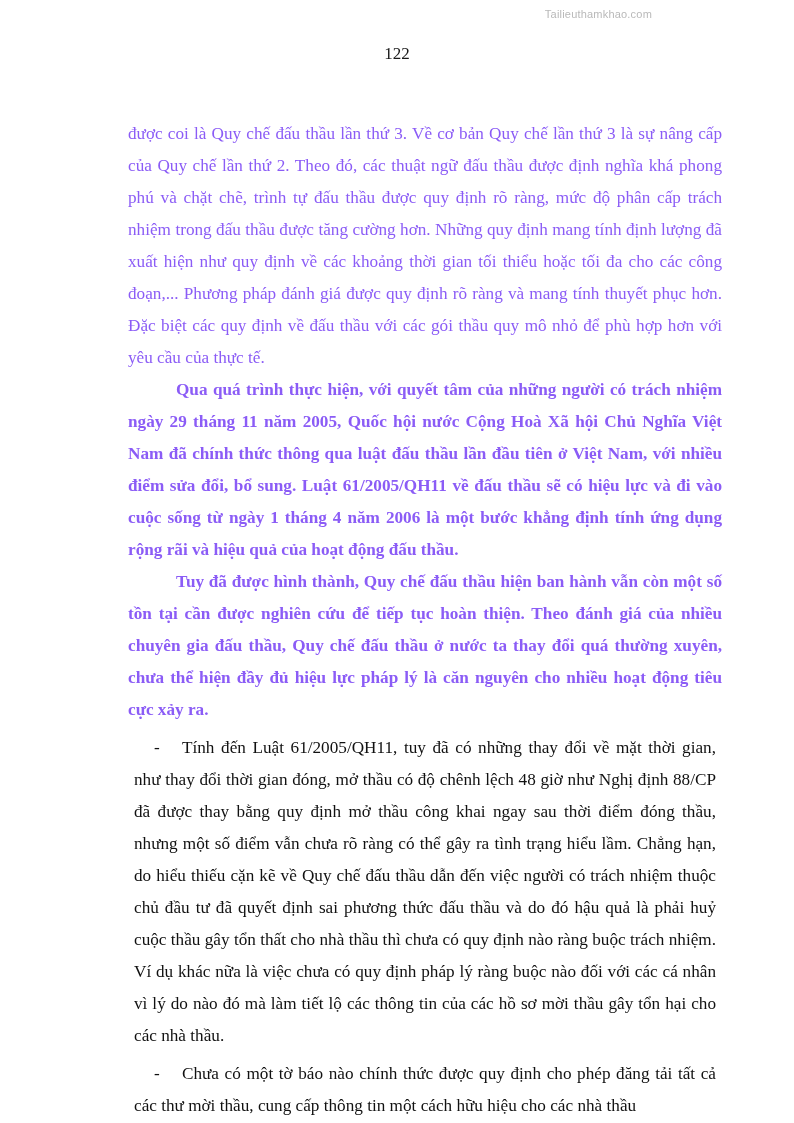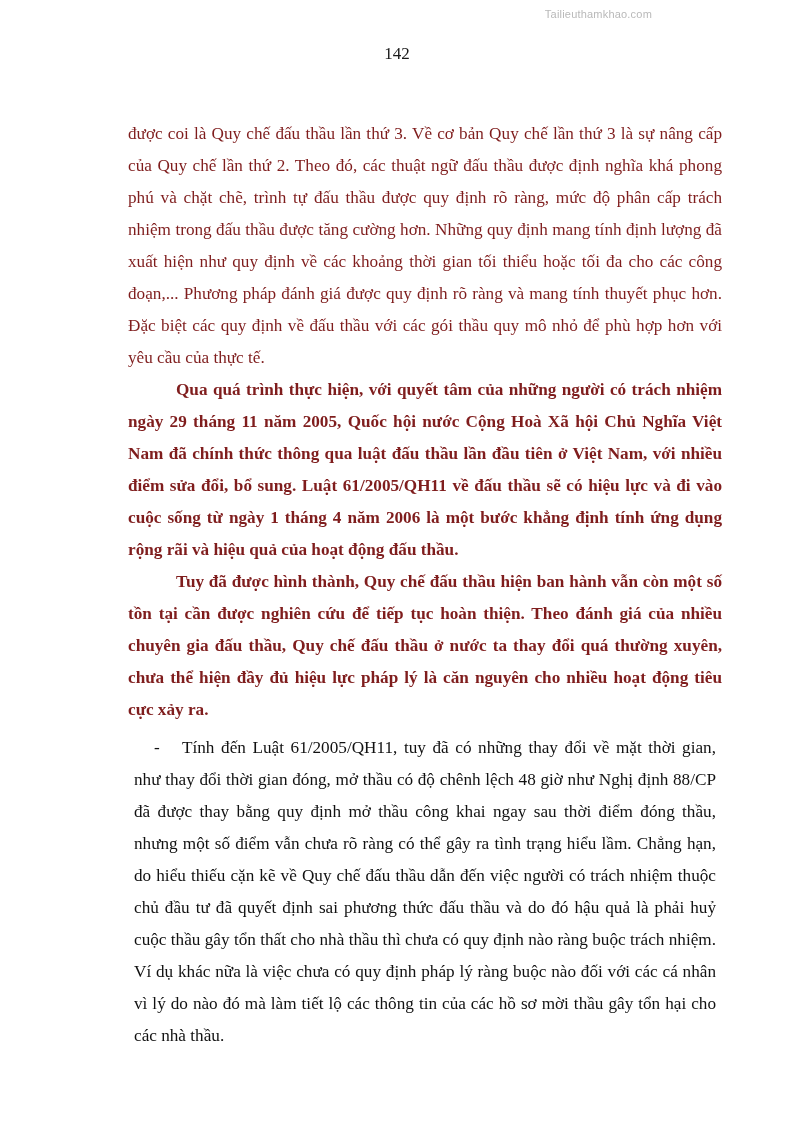--- a/index.html
+++ b/index.html
@@ -47,21 +47,21 @@
     top: 118px;
     left: 128px;
     width: 594px;
   }
   p.para {
     margin: 0;
     font-size: 17.2px;
     line-height: 32px;
     text-align: justify;
     text-justify: inter-word;
-    color: #7f1d1d;
+    color: #8b5cf6;
     text-indent: 0;
   }
   p.para.indent {
     text-indent: 48px;
     font-weight: bold;
   }
   
   .hanging {
     font-size: 17.2px;
     line-height: 32px;
@@ -79,27 +79,28 @@
     box-sizing: border-box;
   }
 </style>
 </head>
 <body>
 
 <div class="page">
 
   <div class="watermark">Tailieuthamkhao.com</div>
 
-  <div class="page-number">142</div>
+  <div class="page-number">122</div>
 
   <div class="content">
 
     <p class="para">được coi là Quy chế đấu thầu lần thứ 3. Về cơ bản Quy chế lần thứ 3 là sự nâng cấp của Quy chế lần thứ 2. Theo đó, các thuật ngữ đấu thầu được định nghĩa khá phong phú và chặt chẽ, trình tự đấu thầu được quy định rõ ràng, mức độ phân cấp trách nhiệm trong đấu thầu được tăng cường hơn. Những quy định mang tính định lượng đã xuất hiện như quy định về các khoảng thời gian tối thiểu hoặc tối đa cho các công đoạn,... Phương pháp đánh giá được quy định rõ ràng và mang tính thuyết phục hơn. Đặc biệt các quy định về đấu thầu với các gói thầu quy mô nhỏ để phù hợp hơn với yêu cầu của thực tế.</p>
 
     <p class="para indent">Qua quá trình thực hiện, với quyết tâm của những người có trách nhiệm ngày 29 tháng 11 năm 2005, Quốc hội nước Cộng Hoà Xã hội Chủ Nghĩa Việt Nam đã chính thức thông qua luật đấu thầu lần đầu tiên ở Việt Nam, với nhiều điểm sửa đổi, bổ sung. Luật 61/2005/QH11 về đấu thầu sẽ có hiệu lực và đi vào cuộc sống từ ngày 1 tháng 4 năm 2006 là một bước khẳng định tính ứng dụng rộng rãi và hiệu quả của hoạt động đấu thầu.</p>
 
     <p class="para indent">Tuy đã được hình thành, Quy chế đấu thầu hiện ban hành vẫn còn một số tồn tại cần được nghiên cứu để tiếp tục hoàn thiện. Theo đánh giá của nhiều chuyên gia đấu thầu, Quy chế đấu thầu ở nước ta thay đổi quá thường xuyên, chưa thể hiện đầy đủ hiệu lực pháp lý là căn nguyên cho nhiều hoạt động tiêu cực xảy ra.</p>
 
     <p class="hanging"><span class="lead">-</span><span>Tính đến Luật 61/2005/QH11, tuy đã có những thay đổi về mặt thời gian, như thay đổi thời gian đóng, mở thầu có độ chênh lệch 48 giờ như Nghị định 88/CP đã được thay bằng quy định mở thầu công khai ngay sau thời điểm đóng thầu, nhưng một số điểm vẫn chưa rõ ràng có thể gây ra tình trạng hiểu lầm. Chẳng hạn, do hiểu thiếu cặn kẽ về Quy chế đấu thầu dẫn đến việc người có trách nhiệm thuộc chủ đầu tư đã quyết định sai phương thức đấu thầu và do đó hậu quả là phải huỷ cuộc thầu gây tổn thất cho nhà thầu thì chưa có quy định nào ràng buộc trách nhiệm. Ví dụ khác nữa là việc chưa có quy định pháp lý ràng buộc nào đối với các cá nhân vì lý do nào đó mà làm tiết lộ các thông tin của các hồ sơ mời thầu gây tổn hại cho các nhà thầu.</span></p>
 
+    <p class="hanging"><span class="lead">-</span><span>Chưa có một tờ báo nào chính thức được quy định cho phép đăng tải tất cả các thư mời thầu, cung cấp thông tin một cách hữu hiệu cho các nhà thầu</span></p>
 
   </div>
 </div>
 
 </body></html>

